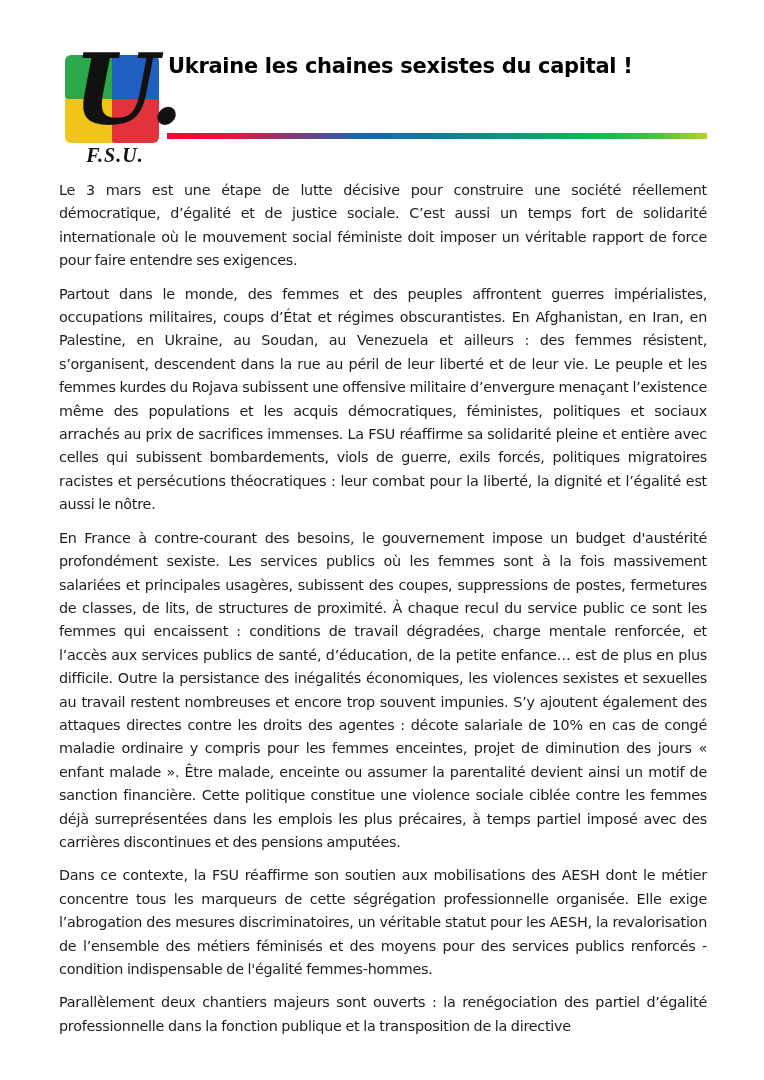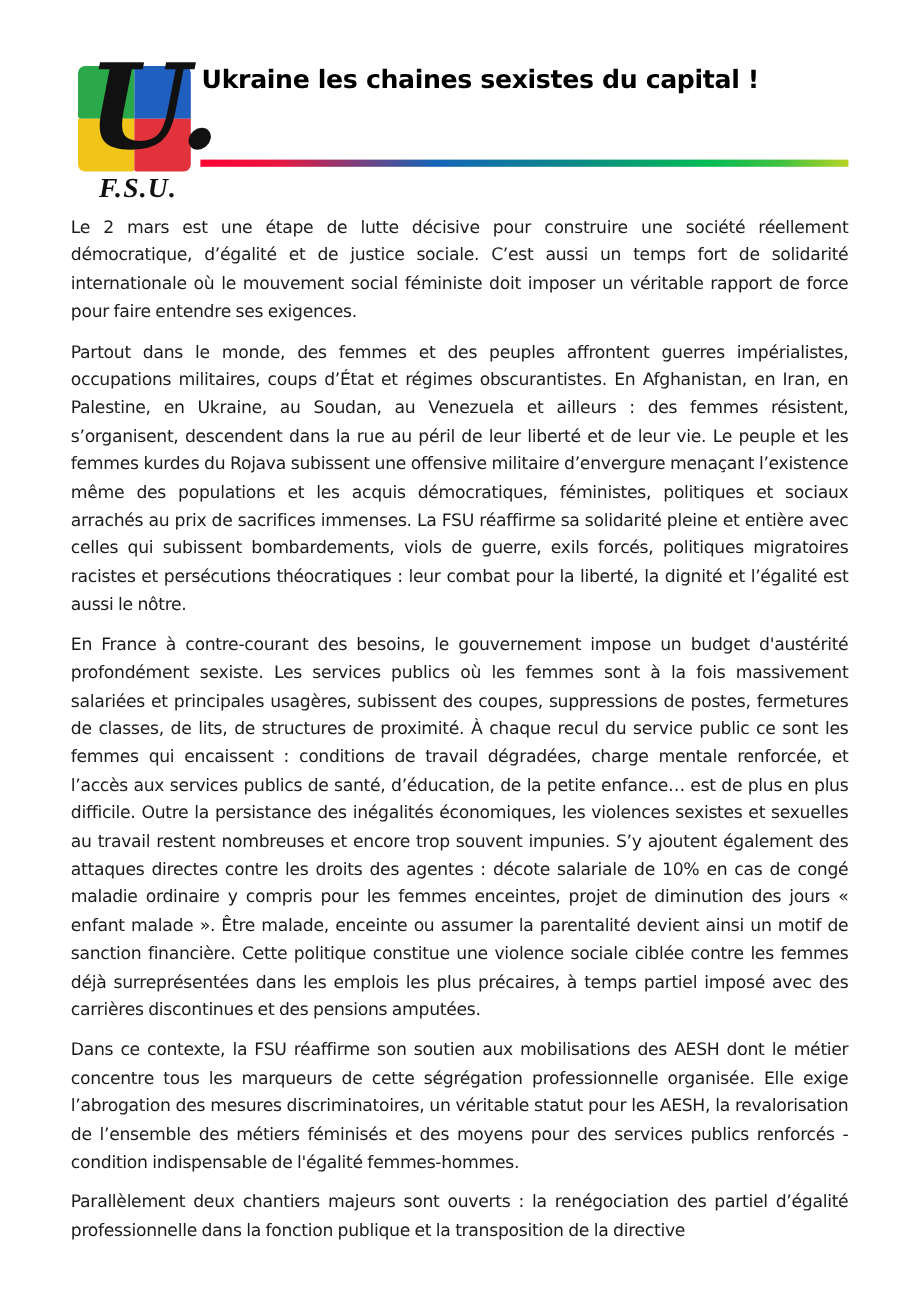--- a/index.html
+++ b/index.html
@@ -51,21 +51,21 @@
     }
     .logo-fsu {
       position: absolute;
       left: 6px;
       top: 92px;
       width: 94px;
       text-align: center;
       font-family: "Liberation Serif", serif;
       font-style: italic;
       font-weight: bold;
-      font-size: 23px;
+      font-size: 20px;
       letter-spacing: 1px;
       color: #111111;
     }
     .title {
       position: absolute;
       left: 168px;
       top: 50px;
       font-family: "DejaVu Sans", sans-serif;
       font-weight: bold;
       font-size: 21px;
@@ -113,18 +113,18 @@
   <div class="logo-fsu">F.S.U.</div>
 </div>
 
 <div class="title">
   <div>Ukraine les chaines sexistes du capital !</div>
 </div>
 
 <div class="rule"></div>
 
 <div class="body-text">
-  <p>Le 2 mars est une étape de lutte décisive pour construire une société réellement démocratique, d’égalité et de justice sociale. C’est aussi un temps fort de solidarité internationale où le mouvement social féministe doit imposer un véritable rapport de force pour faire entendre ses exigences.</p>
+  <p>Le 3 mars est une étape de lutte décisive pour construire une société réellement démocratique, d’égalité et de justice sociale. C’est aussi un temps fort de solidarité internationale où le mouvement social féministe doit imposer un véritable rapport de force pour faire entendre ses exigences.</p>
   <p>Partout dans le monde, des femmes et des peuples affrontent guerres impérialistes, occupations militaires, coups d’État et régimes obscurantistes. En Afghanistan, en Iran, en Palestine, en Ukraine, au Soudan, au Venezuela et ailleurs : des femmes résistent, s’organisent, descendent dans la rue au péril de leur liberté et de leur vie. Le peuple et les femmes kurdes du Rojava subissent une offensive militaire d’envergure menaçant l’existence même des populations et les acquis démocratiques, féministes, politiques et sociaux arrachés au prix de sacrifices immenses. La FSU réaffirme sa solidarité pleine et entière avec celles qui subissent bombardements, viols de guerre, exils forcés, politiques migratoires racistes et persécutions théocratiques : leur combat pour la liberté, la dignité et l’égalité est aussi le nôtre.</p>
   <p>En France à contre-courant des besoins, le gouvernement impose un budget d'austérité profondément sexiste. Les services publics où les femmes sont à la fois massivement salariées et principales usagères, subissent des coupes, suppressions de postes, fermetures de classes, de lits, de structures de proximité. À chaque recul du service public ce sont les femmes qui encaissent : conditions de travail dégradées, charge mentale renforcée, et l’accès aux services publics de santé, d’éducation, de la petite enfance… est de plus en plus difficile.  Outre la persistance des inégalités économiques, les violences sexistes et sexuelles au travail restent nombreuses et encore trop souvent impunies.  S’y ajoutent également des attaques directes contre les droits des agentes : décote salariale de 10% en cas de congé maladie ordinaire y compris pour les femmes enceintes, projet de diminution des jours « enfant malade ». Être malade, enceinte ou assumer la parentalité devient ainsi un motif de sanction financière. Cette politique constitue une violence sociale ciblée contre les femmes déjà surreprésentées dans les emplois les plus précaires, à temps partiel imposé avec des carrières discontinues et des pensions amputées.</p>
   <p>Dans ce contexte, la FSU réaffirme son soutien aux mobilisations des AESH dont le métier concentre tous les marqueurs de cette ségrégation professionnelle organisée. Elle exige l’abrogation des mesures discriminatoires, un véritable statut pour les AESH, la revalorisation de l’ensemble des métiers féminisés et des moyens pour des services publics renforcés - condition indispensable de l'égalité femmes-hommes.</p>
   <p>Parallèlement deux chantiers majeurs sont ouverts : la renégociation des partiel d’égalité professionnelle dans la fonction publique et la transposition de la directive</p>
 </div>
 
 </body></html>

